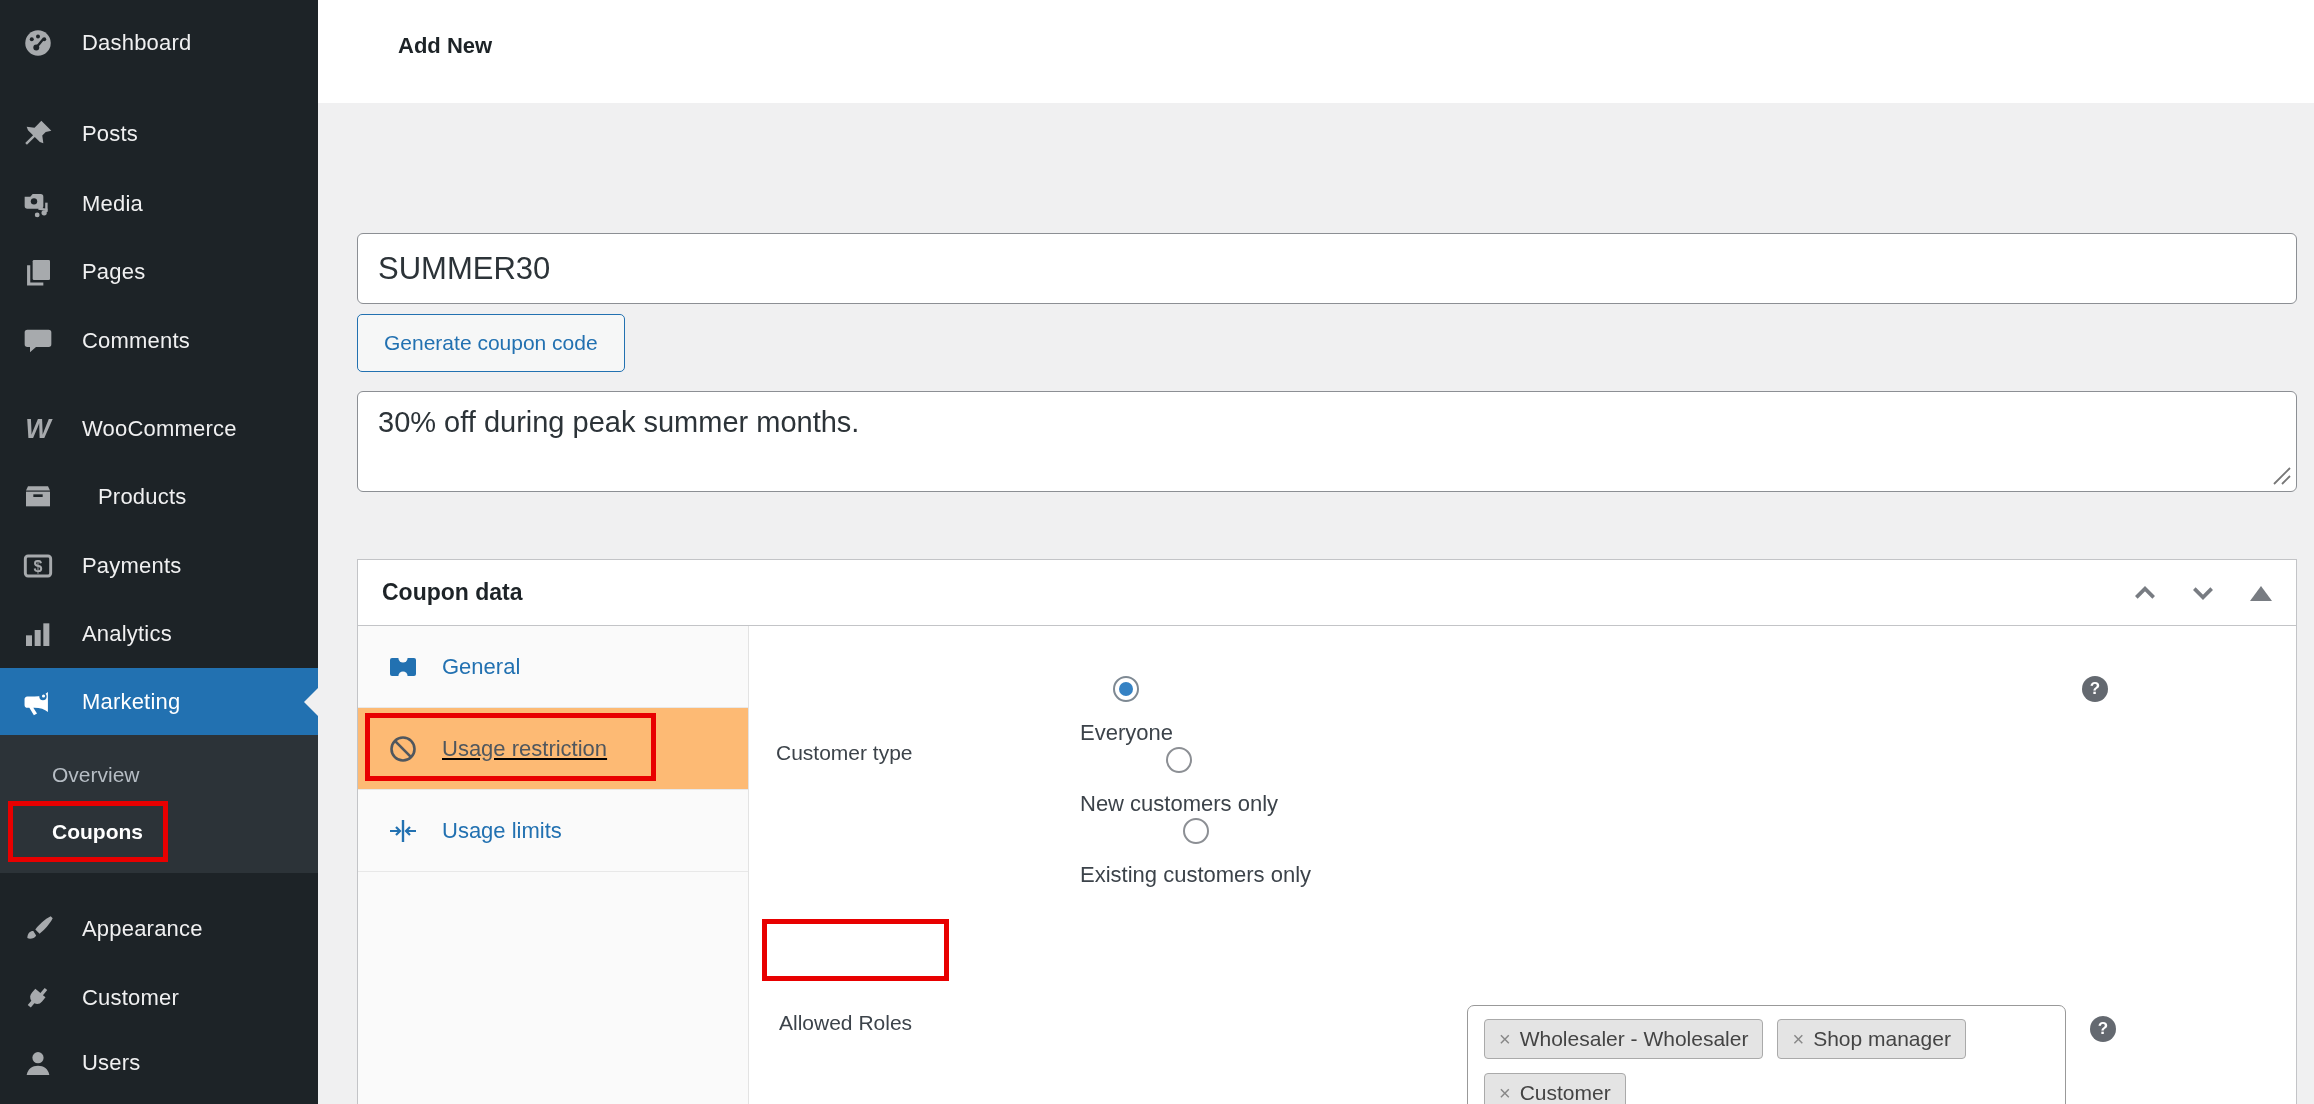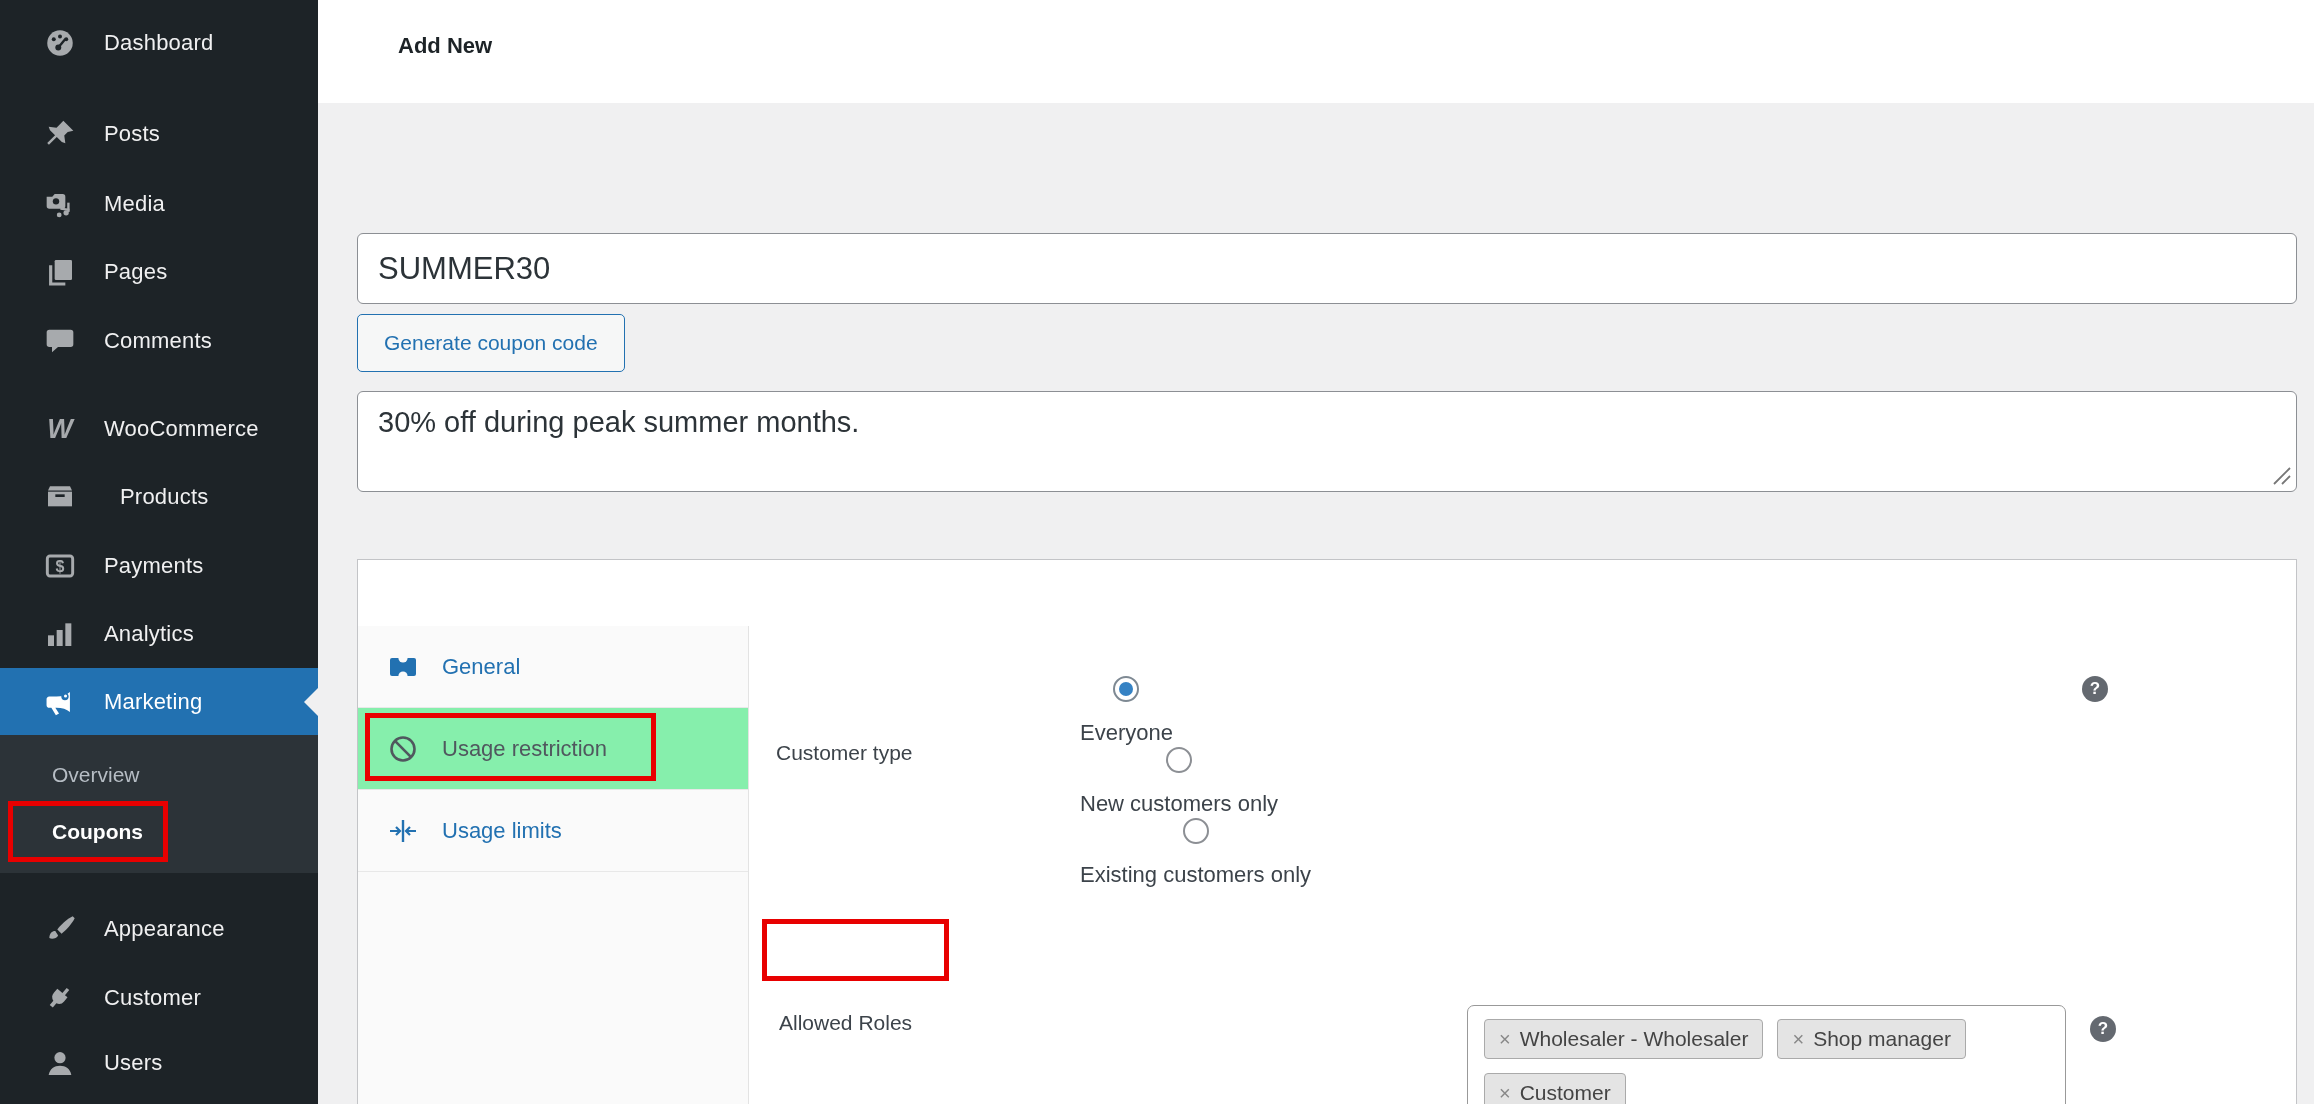--- a/index.html
+++ b/index.html
@@ -1,20 +1,20 @@
 <!DOCTYPE html>
 <html><head>
 <meta charset="utf-8">
 <style>
   html,body{margin:0;padding:0;background:#f0f0f1;font-family:"Liberation Sans",sans-serif;}
   .stage{position:relative;width:2314px;height:1104px;overflow:hidden;background:#f0f0f1;}
 
   
   .sidebar{position:absolute;left:0;top:0;width:318px;height:1104px;background:#1d2327;z-index:2;}
-  .menu-item{position:absolute;left:0;width:318px;height:58px;display:flex;align-items:center;padding-left:42px;box-sizing:border-box;gap:26px;cursor:pointer;}
+  .menu-item{position:absolute;left:0;width:318px;height:58px;display:flex;align-items:center;padding-left:20px;box-sizing:border-box;gap:26px;cursor:pointer;}
   .menu-item .mi-icon{width:36px;height:36px;display:flex;align-items:center;justify-content:center;flex:0 0 36px;}
   .menu-item .mi-label{color:#f0f0f1;font-size:22px;letter-spacing:.2px;}
   .menu-item.active{background:#2271b1;height:67px;}
   .menu-item.active .mi-label{color:#fff;}
   .menu-item.active::after{content:"";position:absolute;right:0;top:50%;transform:translateY(-50%);
     border-top:14px solid transparent;border-bottom:14px solid transparent;border-right:14px solid #f0f0f1;}
   .submenu{position:absolute;left:0;top:735px;width:318px;height:138px;background:#2c3338;}
   .submenu-item{position:absolute;left:0;width:318px;height:46px;display:flex;align-items:center;padding-left:52px;box-sizing:border-box;cursor:pointer;}
   .submenu-item .mi-label{color:#b6bdc4;font-size:21px;}
   .submenu-item.current .mi-label{color:#fff;font-weight:bold;}
@@ -43,21 +43,21 @@
   .panel-header{position:absolute;left:0;top:0;width:100%;height:66px;border-bottom:1px solid #c3c4c7;
     box-sizing:border-box;display:flex;align-items:center;}
   .panel-title{margin-left:24px;font-size:23px;font-weight:bold;color:#1d2327;}
   .panel-controls{position:absolute;right:22px;top:0;height:66px;display:flex;align-items:center;gap:32px;}
   .pc-btn{width:26px;height:26px;display:flex;align-items:center;justify-content:center;cursor:pointer;}
   .tri{width:0;height:0;border-left:11px solid transparent;border-right:11px solid transparent;border-bottom:15px solid #787c82;}
 
   .tabs-col{position:absolute;left:0;top:66px;width:391px;bottom:0;background:#fafafa;border-right:1px solid #e3e3e3;box-sizing:border-box;}
   .tab{height:81px;display:flex;align-items:center;gap:24px;padding-left:30px;border-bottom:1px solid #e8e8e8;cursor:pointer;}
   .tab .tab-label{font-size:22px;color:#2271b1;}
-  .tab.active{background:#86efac;}
+  .tab.active{background:#fdba74;text-decoration:underline;}
   .tab.active .tab-label{color:#50575e;}
   .tab-icon{width:30px;height:30px;flex:0 0 30px;}
 
   .panel-content{position:absolute;left:392px;top:66px;right:0;bottom:0;background:#fff;}
 
   .field-label{position:absolute;font-size:21px;color:#3c434a;}
   .radio-row{position:absolute;display:flex;align-items:center;gap:18px;cursor:pointer;flex-direction:column;}
   .radio{width:26px;height:26px;border:2px solid #8c8f94;border-radius:50%;background:#fff;box-sizing:border-box;position:relative;flex:0 0 26px;}
   .radio.checked{border-color:#7e8993;}
   .radio.checked::after{content:"";position:absolute;left:50%;top:50%;width:14px;height:14px;border-radius:50%;
@@ -239,20 +239,38 @@
 
   <textarea class="desc-textarea" style="">30% off during peak summer months.</textarea>
   <span class="resize-grip">
     <svg viewBox="0 0 24 24" width="24" height="24">
         <path d="M6 22L22 6M14 22l8-8" stroke="#777" stroke-width="1.8" fill="none"></path>
       </svg>
   </span>
 
   <div class="panel">
 
+    <div class="panel-header">
+      <span class="panel-title">Coupon data</span>
+      <span class="panel-controls">
+        <span class="pc-btn">
+          <svg viewBox="0 0 24 24" width="26" height="26">
+              <path d="M4 16l8-8 8 8" stroke="#787c82" stroke-width="3.4" fill="none"></path>
+            </svg>
+        </span>
+        <span class="pc-btn">
+          <svg viewBox="0 0 24 24" width="26" height="26">
+              <path d="M4 8l8 8 8-8" stroke="#787c82" stroke-width="3.4" fill="none"></path>
+            </svg>
+        </span>
+        <span class="pc-btn">
+            <span class="tri"></span>
+          </span>
+      </span>
+    </div>
 
     <div class="tabs-col">
       <div class="tab">
         <span class="tab-icon">
           <svg viewBox="0 0 30 30" width="30" height="30">
               <rect x="2" y="6" width="26" height="18" rx="2" fill="#2271b1"></rect>
               <circle cx="15" cy="6" r="4.6" fill="#fafafa"></circle>
               <circle cx="15" cy="24" r="4.6" fill="#fafafa"></circle>
             </svg>
         </span>

